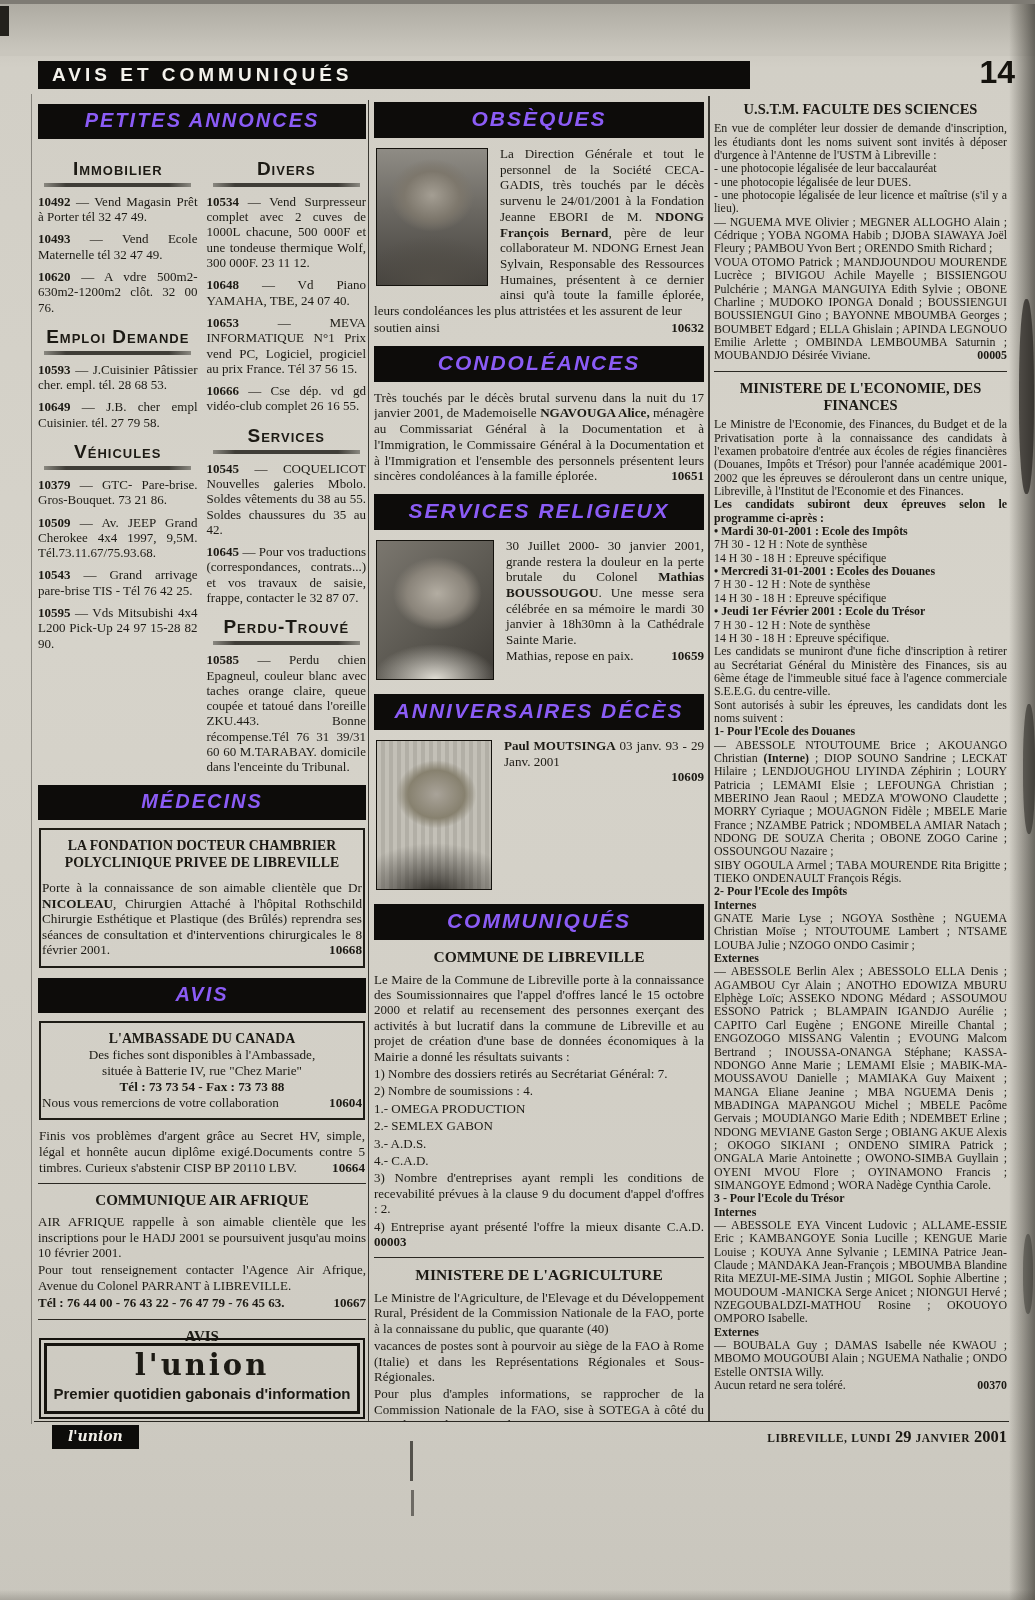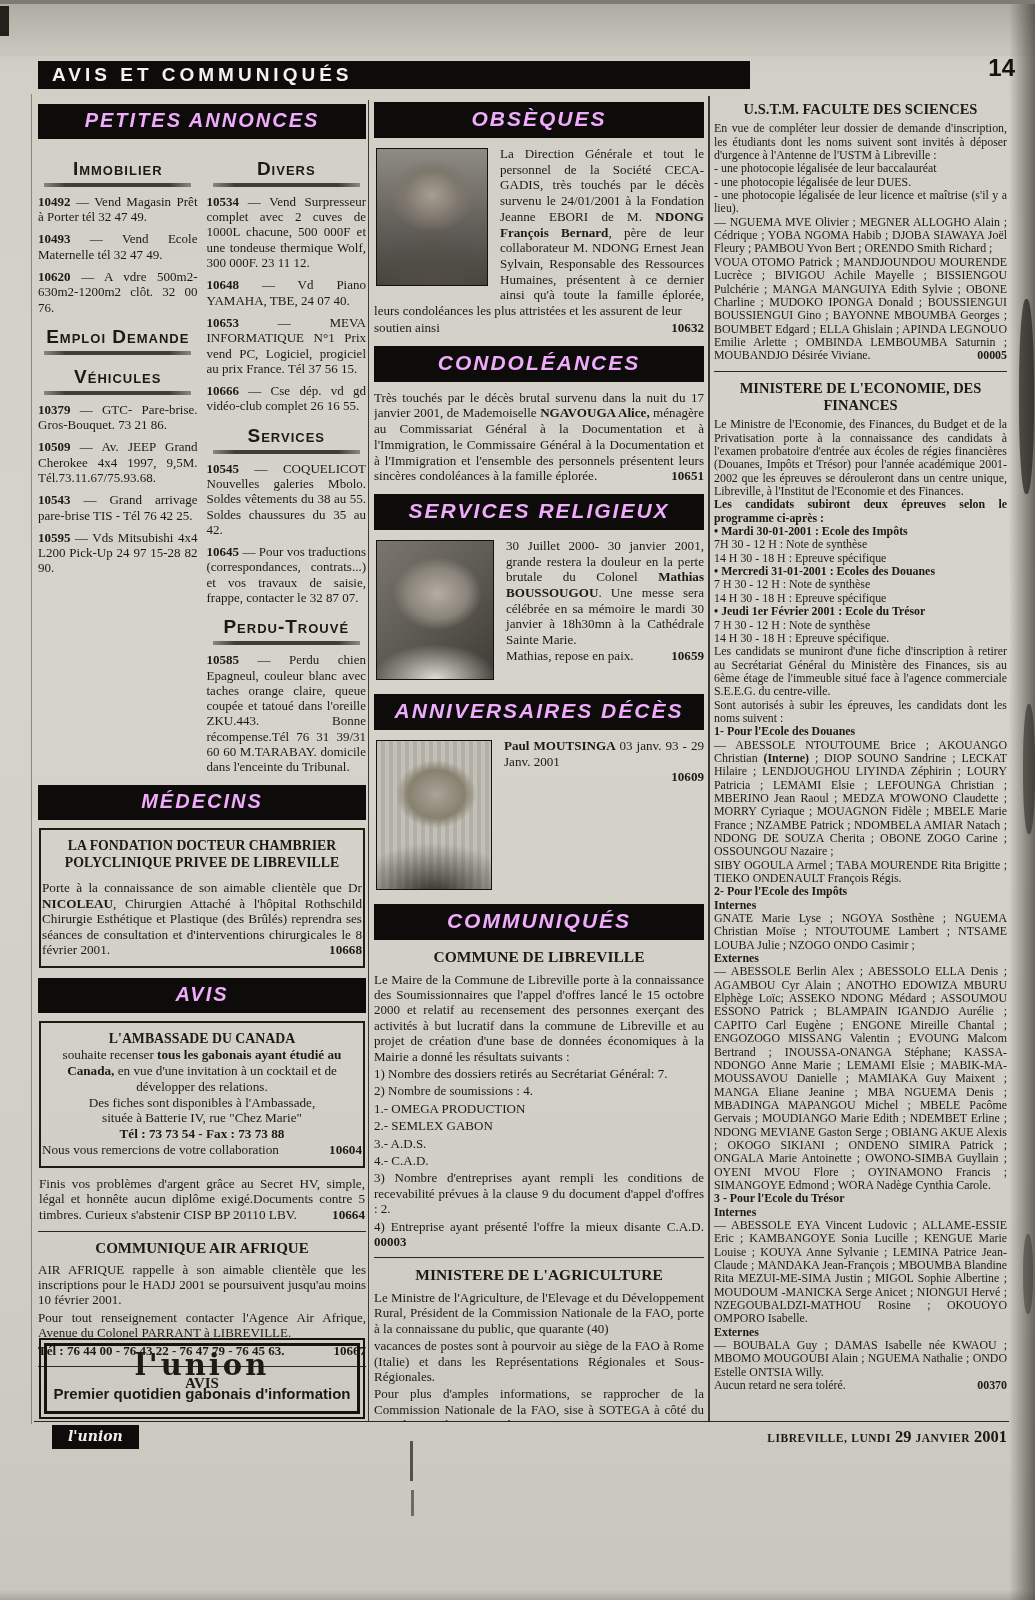--- a/index.html
+++ b/index.html
@@ -23,32 +23,32 @@
   .fold-dash2 { position:absolute; left:411px; top:1486px; width:3px; height:26px; background:rgba(32,30,25,.55); }
   .left-rule { position:absolute; left:31px; top:90px; width:1px; height:1330px; background:rgba(45,43,37,.45); }
   .bottom-fade { position:absolute; left:0; bottom:0; width:100%; height:14px; background:linear-gradient(0deg, rgba(70,67,60,.35), rgba(0,0,0,0)); }
 
   
   .topbar { position:absolute; left:38px; top:57px; width:712px; height:28px;
     background:#0d0c0a; color:#f4f2ec;
     font-family:"Liberation Sans", sans-serif; font-weight:bold; font-size:19px;
     letter-spacing:4px; line-height:28px; padding-left:14px; }
   .pagenum { position:absolute; right:20px; top:50px;
-    font-family:"Liberation Sans", sans-serif; font-weight:bold; font-size:24px; color:#15130e; }
+    font-family:"Liberation Sans", sans-serif; font-weight:bold; font-size:32px; color:#15130e; }
 
   
   .col { position:absolute; overflow:hidden; }
   .col-left  { left:38px;  top:98px; width:328px; height:1319px; }
   .col-mid   { left:374px; top:96px; width:330px; height:1321px; }
   .col-right { left:714px; top:92px; width:293px; height:1325px; }
   .vrule1 { position:absolute; left:368px; top:96px; width:1px; height:1321px; background:#3a3832; }
   .vrule2 { position:absolute; left:708px; top:92px; width:1.5px; height:1325px; background:#3a3832; }
 
   
-  .banner { background:#0d0c0a; color:#f0abfc; text-align:center;
+  .banner { background:#0d0c0a; color:#8b5cf6; text-align:center;
     font-family:"Liberation Sans", sans-serif; font-style:italic; font-weight:bold;
     font-size:21px; letter-spacing:2px; padding:5px 0 7px; margin:10px 0 8px; }
   .banner.first { margin-top:2px; }
   .col-left .banner { font-size:20px; }
   .adhead { font-family:"Liberation Sans", sans-serif; font-weight:bold; font-size:19px;
     font-variant:small-caps; letter-spacing:1px; text-align:center; margin:12px auto 0; line-height:1.1; }
   .adhead::after { content:""; display:block; height:4px; margin:3px auto 0; width:92%;
     background:linear-gradient(90deg,#8a8880,#3f3d37 15%,#3f3d37 85%,#8a8880); }
   .art-title { font-weight:bold; font-size:15.5px; line-height:1.2; text-align:center; margin:6px 0 5px; }
   .r-title  { font-weight:bold; font-size:14.5px; line-height:1.2; text-align:center; margin:5px 0 4px; }
@@ -143,20 +143,24 @@
         <div class="adsec">
           <h3 class="adhead">Immobilier</h3>
           <div class="adlist">
               <p class="ad"><span class="b">10492</span><span> — Vend Magasin Prêt à Porter tél 32 47 49.</span></p>
               <p class="ad"><span class="b">10493</span><span> — Vend Ecole Maternelle tél 32 47 49.</span></p>
               <p class="ad"><span class="b">10620</span><span> — A vdre 500m2-630m2-1200m2 clôt. 32 00 76.</span></p>
             </div>
         </div>
         <div class="adsec">
           <h3 class="adhead">Emploi Demande</h3>
+          <div class="adlist">
+              <p class="ad"><span class="b">10593</span><span> — J.Cuisinier Pâtissier cher. empl. tél. 28 68 53.</span></p>
+              <p class="ad"><span class="b">10649</span><span> — J.B. cher empl Cuisinier. tél. 27 79 58.</span></p>
+            </div>
         </div>
         <div class="adsec">
           <h3 class="adhead">Véhicules</h3>
           <div class="adlist">
               <p class="ad"><span class="b">10379</span><span> — GTC- Pare-brise. Gros-Bouquet. 73 21 86.</span></p>
               <p class="ad"><span class="b">10509</span><span> — Av. JEEP Grand Cherokee 4x4 1997, 9,5M. Tél.73.11.67/75.93.68.</span></p>
               <p class="ad"><span class="b">10543</span><span> — Grand arrivage pare-brise TIS - Tél 76 42 25.</span></p>
               <p class="ad"><span class="b">10595</span><span> — Vds Mitsubishi 4x4 L200 Pick-Up 24 97 15-28 82 90.</span></p>
             </div>
         </div>
@@ -194,21 +198,20 @@
       <p class="bx-h">LA FONDATION DOCTEUR CHAMBRIER</p>
       <p class="bx-h">POLYCLINIQUE PRIVEE DE LIBREVILLE</p>
       <p class="bx-body"><span>Porte à la connaissance de son aimable clientèle que Dr </span><span class="b">NICOLEAU</span><span>, Chirurgien Attaché à l'hôpital Rothschild Chirurgie Esthétique et Plastique (des Brûlés) reprendra ses séances de consultation et d'interventions chirurgicales le 8 février 2001.</span><span class="b ref">10668</span></p>
     </div>
 
     <div class="banner">
       <span>AVIS</span>
     </div>
     <div class="boxed">
       <p class="bx-h">L'AMBASSADE DU CANADA</p>
-      <p class="cline c p1"><span>souhaite recenser </span><span class="b">tous les gabonais ayant étudié au Canada,</span><span> en vue d'une invitation à un cocktail et de développer des relations.</span></p>
       <p class="cline c">Des fiches sont disponibles à l'Ambassade,</p>
       <p class="cline c">située à Batterie IV, rue "Chez Marie"</p>
       <p class="cline c b">Tél : 73 73 54 - Fax : 73 73 88</p>
       <p class="cline"><span>Nous vous remercions de votre collaboration</span><span class="b ref">10604</span></p>
     </div>
 
     <p class="bx-body" style="margin:0 1px;"><span>Finis vos problèmes d'argent grâce au Secret HV, simple, légal et honnête aucun diplôme exigé.Documents contre 5 timbres. Curieux s'abstenir CISP BP 20110 LBV.</span><span class="b ref">10664</span></p>
     <hr class="rule">
 
     <div>

